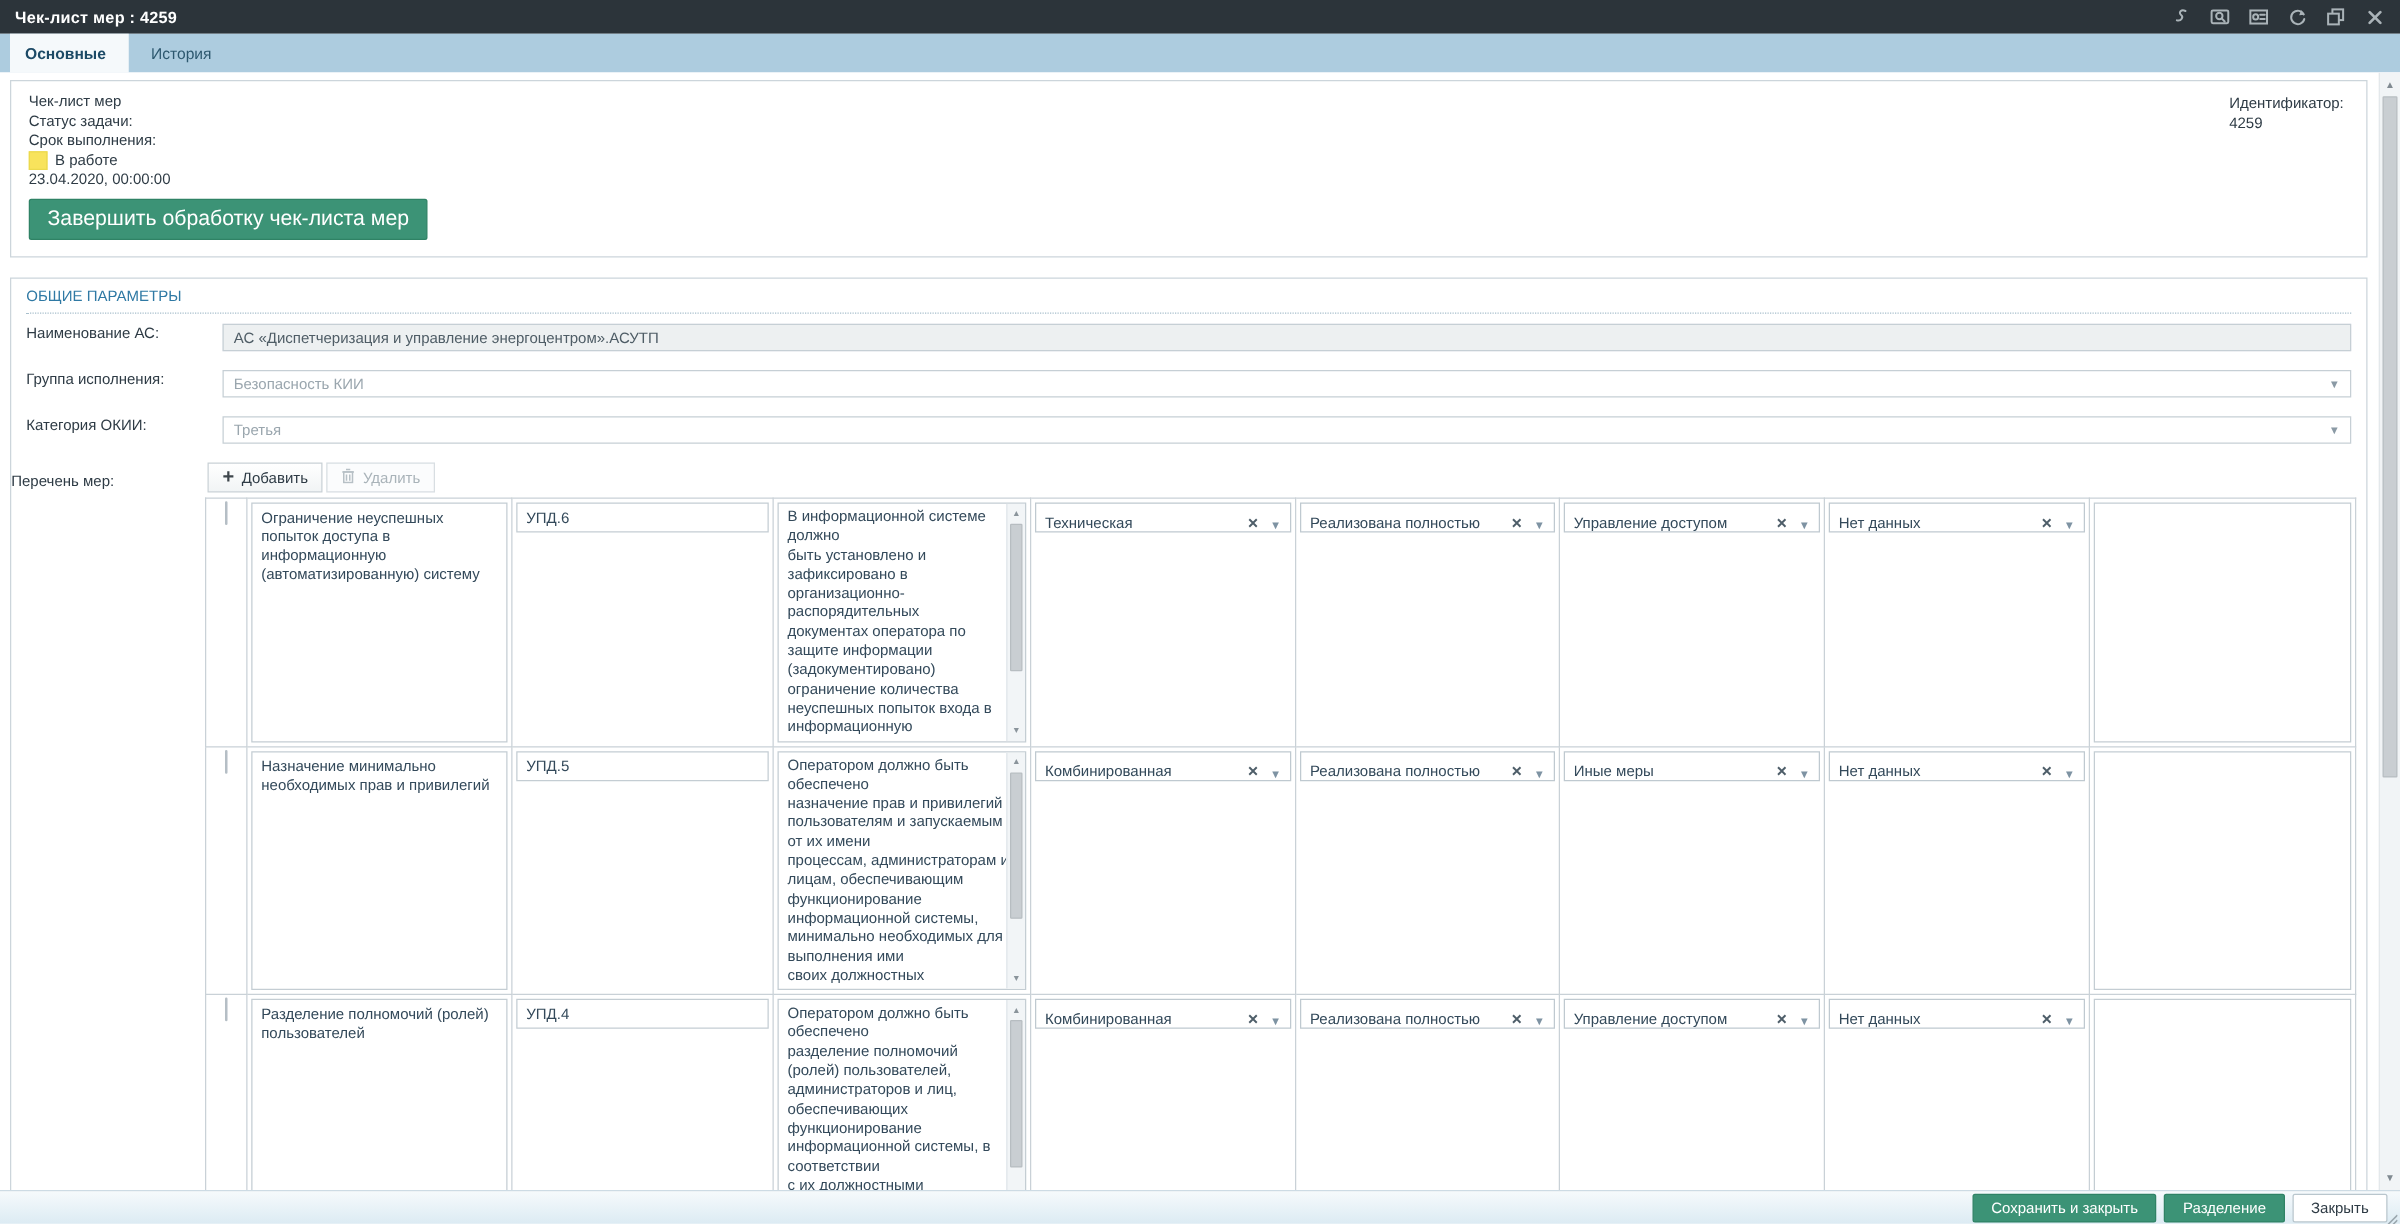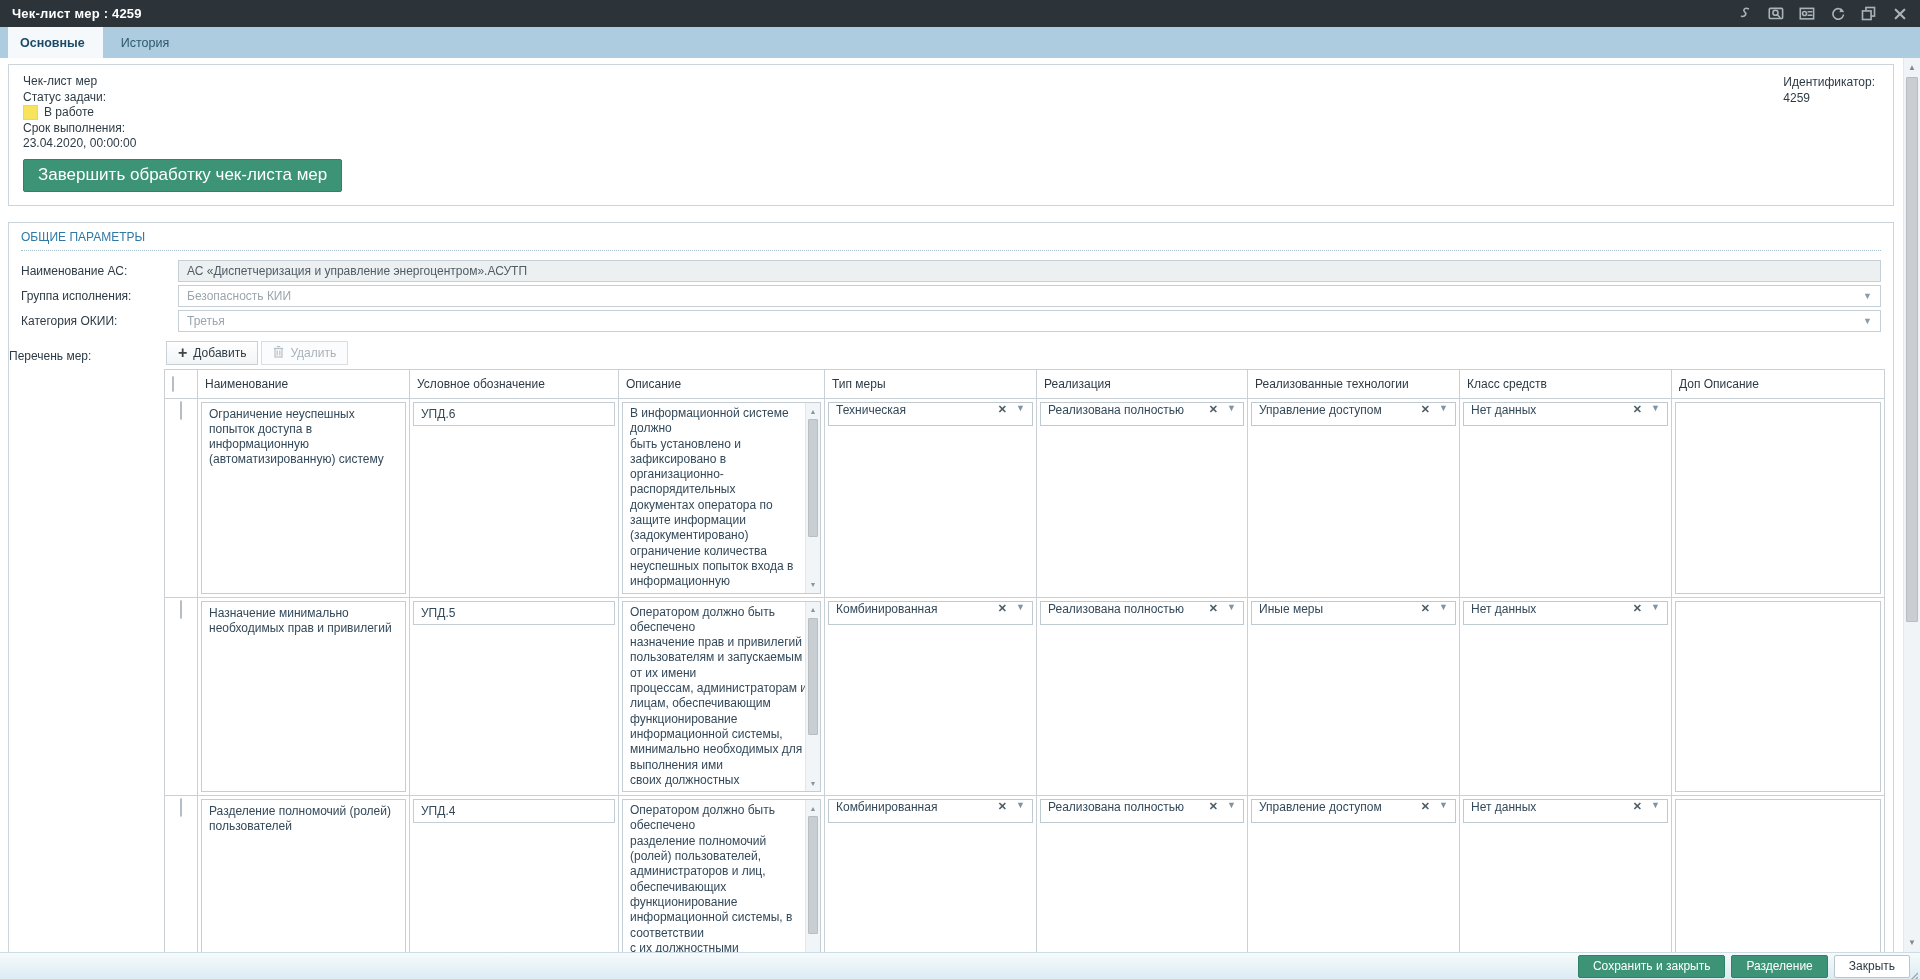--- a/index.html
+++ b/index.html
@@ -36,21 +36,21 @@
                 padding:5px 14px 6px; border-radius:2px; cursor:pointer; }
   .ident { position:absolute; right:18px; top:9px; font-size:12px; color:#2e3b45;
            line-height:16px; }
 
   
   .section { position:absolute; left:8px; top:164px; width:1886px; height:1100px;
              border:1px solid #ccd5db; background:#fff; }
   .sec-title { margin:7px 12px 0 12px; padding-bottom:6px;
                border-bottom:1px dotted #a8bfcc; color:#2f79a4; font-size:12px; }
   .fields { margin-top:8px; }
-  .frow { display:flex; align-items:center; margin:0 12px 2px 12px; height:23px; }
+  .frow { display:flex; margin:0 12px 14px 12px; height:23px; }
   .flabel { width:157px; flex:none; font-size:12px; color:#2e3b45; }
   .ctrl { flex:1; height:22px; border:1px solid #c6cfd5; display:flex;
           align-items:center; padding:0 8px; font-size:12px; background:#fff; }
   .ctrl.ro  { background:#edf0f1; color:#4f5d66; }
   .ctrl.sel { color:#9aa6ae; cursor:pointer; }
   .sel-arrow { margin-left:auto; font-size:9px; color:#8b9aa5; }
 
   .mrow { display:flex; align-items:center; margin:9px 12px 2px 0; }
   .toolbar { display:flex; gap:3px; }
   .tbtn { border:1px solid #c9d1d6; background:linear-gradient(#ffffff,#f1f4f5);
@@ -82,21 +82,21 @@
   .desctxt { flex:1; padding:3px 1px 3px 7px; font-size:12px; line-height:15.3px;
              color:#33495a; white-space:pre; overflow:hidden; }
   .vscroll { width:15px; flex:none; background:#f2f5f7; border-left:1px solid #e0e6ea;
              position:relative; cursor:pointer; }
   .vs-up,.vs-dn { position:absolute; left:0; width:100%; height:12px; display:flex;
                   align-items:center; justify-content:center; font-size:7px; color:#8a949b; }
   .vs-up { top:2px; } .vs-dn { bottom:2px; }
   .vs-thumb { position:absolute; left:2px; right:2px; top:16px; height:62%;
               background:#c9ced2; border:1px solid #b7bdc1; border-radius:1px; }
 
-  .combo { height:24px; border:1px solid #bfc9d0; display:flex; align-items:flex-start;
+  .combo { height:24px; border:1px solid #bfc9d0; display:flex; align-items:flex-end;
            padding:0 7px; background:#fff; cursor:pointer; }
   .combo .cval { flex:1; font-size:12px; color:#33495a; white-space:nowrap; overflow:hidden; }
   .combo .cx { font-size:11px; font-weight:bold; color:#4e5e69; margin:0 9px 0 4px; }
   .combo .cdd { font-size:9px; color:#7e93a3; }
 
   
   .pagebar { position:absolute; right:0; top:0; width:17px; height:100%;
              background:#f1f4f6; border-left:1px solid #e3e8eb; cursor:pointer; }
   .pb-up,.pb-dn { position:absolute; left:0; width:100%; height:15px; display:flex;
                   align-items:center; justify-content:center; font-size:8px; color:#808a91; }
@@ -169,25 +169,25 @@
   <div class="tab">
     <span>История</span>
   </div>
 </div>
 
 <div class="main">
 
   <div class="info-panel">
     <div class="il">Чек-лист мер</div>
     <div class="il">Статус задачи:</div>
+    <div class="il">Срок выполнения:</div>
     <div class="il statusrow">
       <span class="swatch"></span>
       <span>В работе</span>
     </div>
-    <div class="il">Срок выполнения:</div>
     <div class="il">23.04.2020, 00:00:00</div>
     <div class="finish-btn">Завершить обработку чек-листа мер</div>
     <div class="ident">
       <div>Идентификатор:</div>
       <div>4259</div>
     </div>
   </div>
 
   <div class="section">
     <div class="sec-title">ОБЩИЕ ПАРАМЕТРЫ</div>
@@ -244,31 +244,20 @@
             <col style="width:212px">
             <col style="width:209px">
           <col style="width:206px">
             <col style="width:212px">
             <col style="width:211px">
           <col style="width:212px">
             <col style="width:212px">
             <col>
         </colgroup>
         <tbody>
-            <tr>
-          <th class="cbcell"><span class="cb"></span></th>
-          <th>Наименование</th>
-          <th>Условное обозначение</th>
-          <th>Описание</th>
-          <th>Тип меры</th>
-          <th>Реализация</th>
-          <th>Реализованные технологии</th>
-          <th>Класс средств</th>
-          <th>Доп Описание</th>
-        </tr>
 
         <tr class="datarow">
           <td class="cbcell"><span class="cb"></span></td>
           <td>
                 <div class="ibox namebox">Ограничение неуспешных
 попыток доступа в
 информационную
 (автоматизированную) систему</div>
               </td>
           <td>

